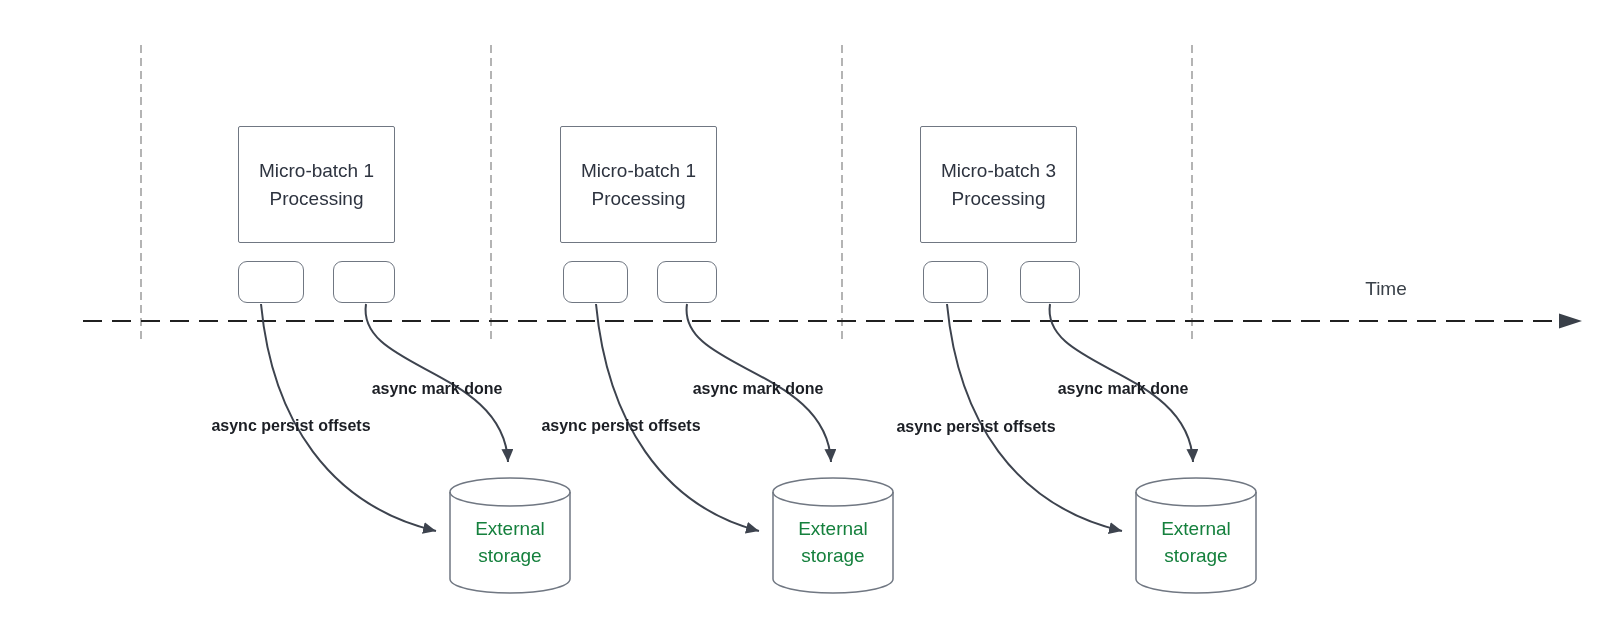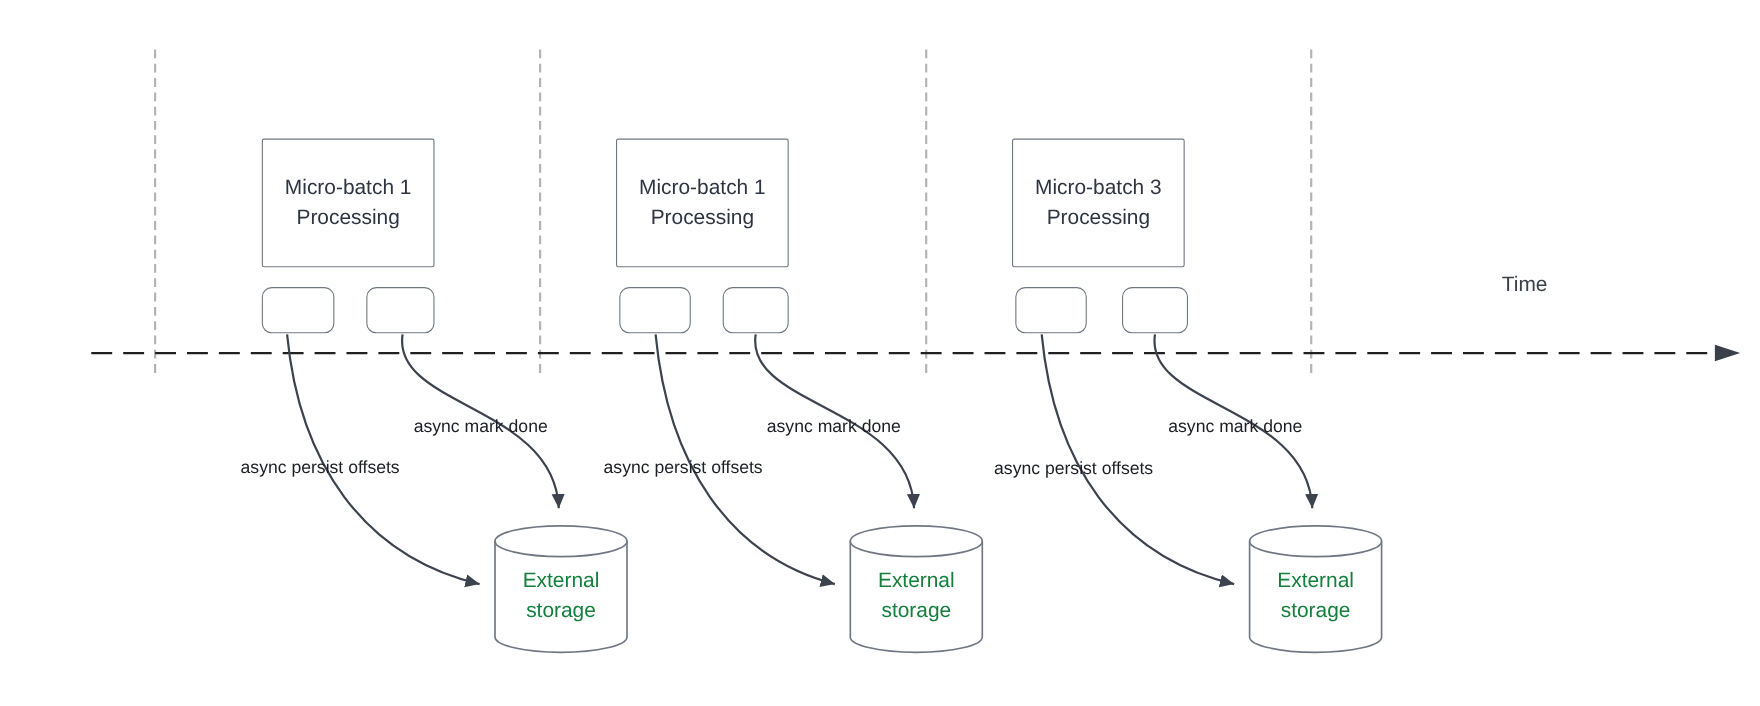--- a/index.html
+++ b/index.html
@@ -47,21 +47,21 @@
     text-align: center;
     color: #15803d;
     font-size: 19px;
     line-height: 27px;
   }
   .arrow-label {
     position: absolute;
     transform: translate(-50%, -50%);
     white-space: nowrap;
     font-size: 16px;
-    font-weight: normal;
+    font-weight: bold;
     color: #1b1e24;
   }
   .time-label {
     position: absolute;
     transform: translate(-50%, -50%);
     font-size: 19px;
     color: #3a4149;
     white-space: nowrap;
   }
 </style>
@@ -140,15 +140,15 @@
   </div>
   <div class="task-box" style="left:923px; top:261px; width:65px;"></div>
   <div class="task-box" style="left:1020px; top:261px; width:60px;"></div>
   <div class="arrow-label" style="left:976px; top:427px;">async persist offsets</div>
   <div class="arrow-label" style="left:1123px; top:389px;">async mark done</div>
   <div class="cyl-label" style="left:1136px; top:506px;">
     <span>External</span>
     <span>storage</span>
   </div>
 
-  <div class="time-label" style="left:1386px; top:260px;">Time</div>
+  <div class="time-label" style="left:1386px; top:289px;">Time</div>
 
 </div>
 
 </body></html>

